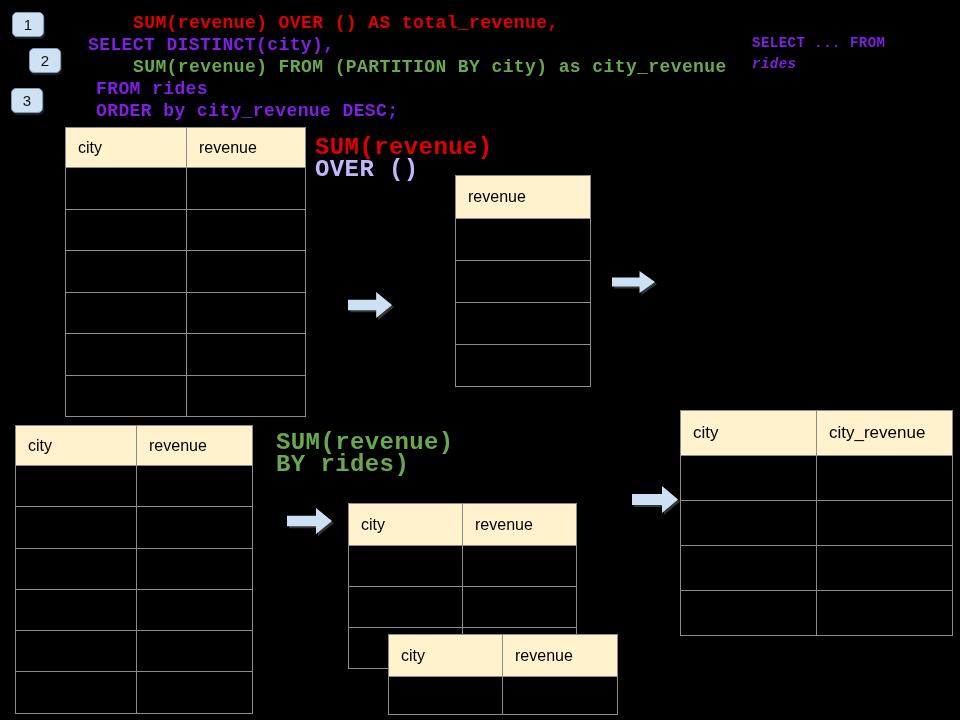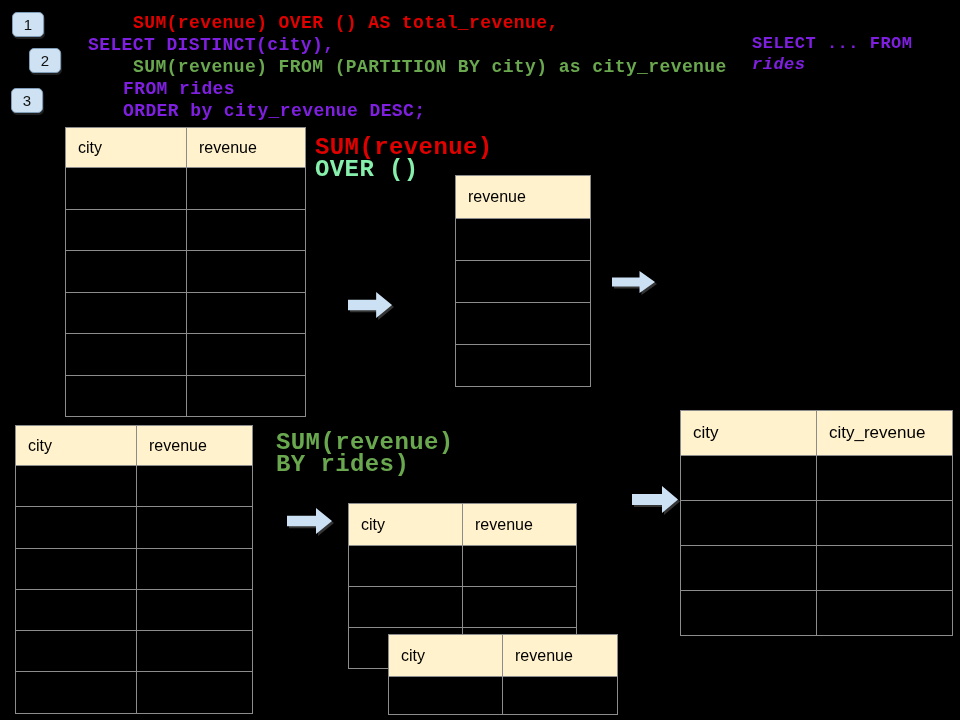--- a/index.html
+++ b/index.html
@@ -8,23 +8,23 @@
     overflow:hidden; font-family:"Liberation Sans", sans-serif;
   }
   
   .code-line, .note-line, .label-line {
     font-family:"Liberation Mono","DejaVu Sans Mono",monospace;
     font-weight:bold; white-space:pre;
   }
   .code-block { position:absolute; left:88px; top:12px; }
   .code-line { font-size:18px; line-height:22px; letter-spacing:0.4px; }
   .indent-1 { margin-left:45px; }
-  .indent-2 { margin-left:35px; }
+  .indent-2 { margin-left:8px; }
   .side-note { position:absolute; left:752px; top:33px; }
-  .note-line { font-size:17px; line-height:21px; letter-spacing:0.5px; }
+  .note-line { font-size:14px; line-height:21px; letter-spacing:0.5px; }
   .fn-label { position:absolute; }
   .label-line { font-size:24px; line-height:22px; letter-spacing:0.4px; }
   
   .badge {
     position:absolute; width:30px; height:23px; border-radius:5px;
     display:flex; align-items:center; justify-content:center;
     font-size:15px; box-shadow:1px 2px 0 rgba(90,90,90,.35);
   }
   
   .dtable { position:absolute; border-top:1px solid; border-left:1px solid; }
@@ -48,21 +48,21 @@
     <div class="code-line indent-2" style="color: rgb(127, 31, 224);">ORDER by city_revenue DESC;</div>
   </div>
 
   <div class="side-note">
     <div class="note-line" style="color: rgb(127, 31, 224);">SELECT ... FROM</div>
     <div class="note-line" style="color: rgb(127, 31, 224); font-style: italic;">rides</div>
   </div>
 
   <div class="fn-label" style="left:315px; top:137px;">
     <div class="label-line" style="color: rgb(224, 0, 0);">SUM(revenue)</div>
-    <div class="label-line" style="color: #86efac; font-family: Liberation Mono, monospace;">OVER ()</div>
+    <div class="label-line" style="color: #c4b5fd; font-family: Liberation Mono, monospace;">OVER ()</div>
   </div>
   <div class="fn-label" style="left:276px; top:432px;">
     <div class="label-line" style="color: rgb(106, 168, 79);">SUM(revenue)</div>
     <div class="label-line" style="color: rgb(106, 168, 79);">BY rides)</div>
   </div>
 
   <div id="badges-layer">
       <div class="badge" style="left: 12px; top: 12px; background: rgb(207, 226, 243); border: 1px solid rgb(127, 157, 185); color: rgb(17, 17, 17);">1</div>
       <div class="badge" style="left: 29px; top: 48px; background: rgb(207, 226, 243); border: 1px solid rgb(127, 157, 185); color: rgb(17, 17, 17);">2</div>
       <div class="badge" style="left: 11px; top: 88px; background: rgb(207, 226, 243); border: 1px solid rgb(127, 157, 185); color: rgb(17, 17, 17);">3</div>

